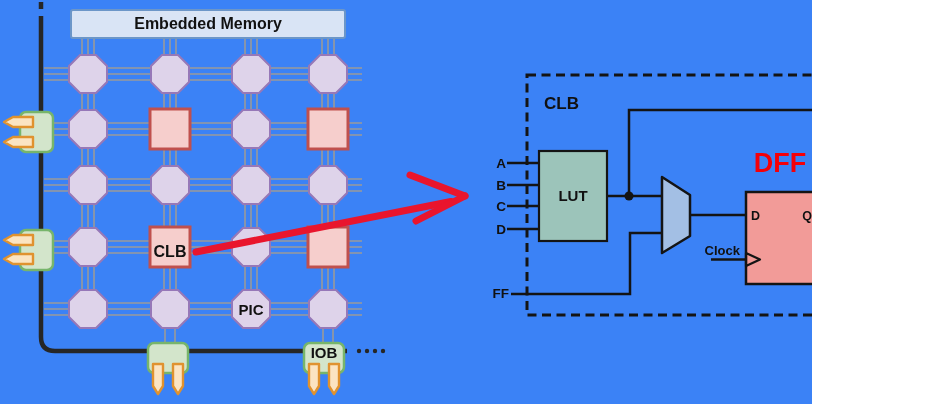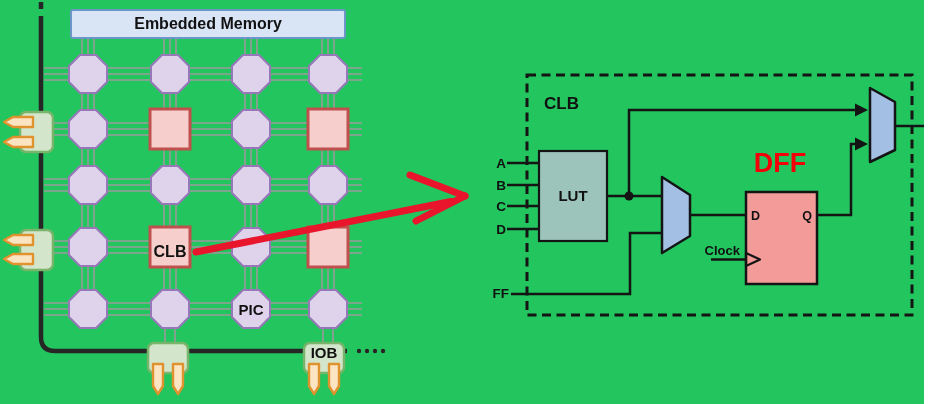--- a/index.html
+++ b/index.html
@@ -1,16 +1,16 @@
 <!DOCTYPE html>
 <html style="--octagon_fill: #DED3EA; --octagon_stroke: #9678B8; --clb_fill: #F6CECC; --clb_stroke: #C0504D; --memory_fill: #D9E4F5; --memory_stroke: #6C96C8; --iob_fill: #D3E5CB; --iob_stroke: #77B56B; --pin_fill: #FBE4C2; --pin_stroke: #E0922F; --routing_stroke: #9A9A9A; --border_stroke: #262626; --lut_fill: #9CC4BA; --mux_fill: #A3BFE4; --dff_fill: #F29B98; --dff_title_color: #F40009; --wire: #141414; --arrow_color: #E9152D;"><head>
 <meta charset="utf-8">
 <style>
   html,body { margin:0; padding:0; background:#ffffff; }
-  #canvas { position:relative; width:924px; height:404px; background:#22c55e; overflow:hidden;
+  #canvas { position:relative; width:812px; height:404px; background:#3b82f6; overflow:hidden;
             font-family:"Liberation Sans",sans-serif; }
   svg { position:absolute; left:0; top:0; }
 
   
   .routing { stroke:var(--routing_stroke,#9A9A9A); stroke-width:1.6; fill:none; }
   .chipline { stroke:var(--border_stroke,#262626); stroke-width:4.5; fill:none; }
   .chipdot  { fill:var(--border_stroke,#262626); }
   .memrect { fill:var(--memory_fill,#D9E4F5); stroke:var(--memory_stroke,#6C96C8); stroke-width:2; }
   .greenbox { fill:var(--iob_fill,#D3E5CB); stroke:var(--iob_stroke,#77B56B); stroke-width:2.5; }
   .pin { fill:var(--pin_fill,#FBE4C2); stroke:var(--pin_stroke,#E0922F); stroke-width:2.4; stroke-linejoin:round; }

